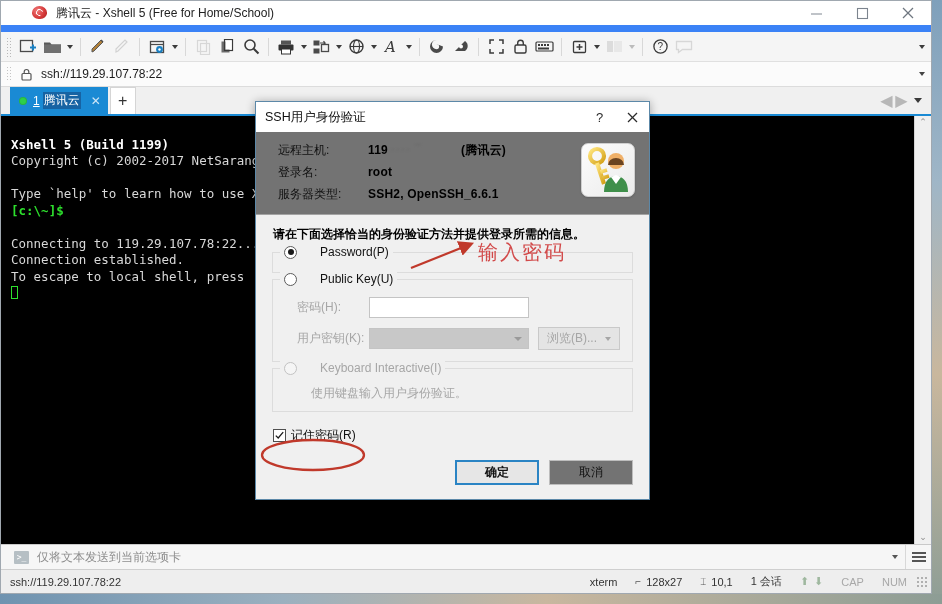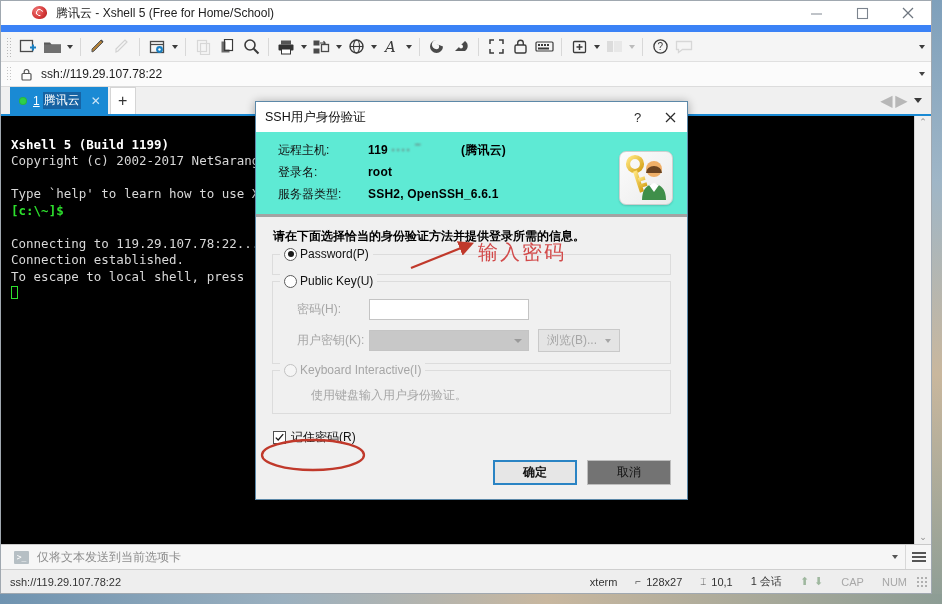--- a/index.html
+++ b/index.html
@@ -257,21 +257,21 @@
   #sb-grip {
     width: 12px; height: 12px; margin-right: 3px;
     background-image: radial-gradient(#b0b0b0 36%, transparent 38%);
     background-size: 4px 4px;
   }
 
   
   #ssh-dialog {
     position: absolute;
     left: 255px; top: 101px;
-    width: 433px; height: 399px;
+    width: 395px; height: 399px;
     background: #f0f0f0;
     border: 1px solid #5c88a8;
     box-shadow: 0 1px 9px rgba(0,0,0,.33);
     display: flex; flex-direction: column;
     font-size: 12px; color: #111;
     z-index: 40;
   }
   #dlg-titlebar {
     height: 30px; flex: 0 0 auto;
     background: #ffffff;
@@ -285,27 +285,26 @@
     color: #2b2b2b; font-size: 13px;
   }
   #dlg-body {
     flex: 1 1 auto;
     display: flex; flex-direction: column;
     background: #f0f0f0;
   }
 
   
   #dlg-info {
-    background: #5eead4;
+    background: #737373;
     padding: 7px 0 9px 0;
     display: flex;
-    border-bottom: 3px solid #a3a3a3;
+    border-bottom: 1px solid #a3a3a3;
     flex: 0 0 auto;
     position: relative;
-    align-items: flex-end;
   }
   #info-rows { flex: 1 1 auto; margin-left: 22px; }
   .info-row { display: flex; height: 22px; align-items: center; }
   .info-label { width: 90px; color: #111; }
   .info-value { font-weight: bold; color: #000; letter-spacing: .2px; }
   .info-value .blur {
     display: inline-block; width: 66px; color: #6b6b6b;
     filter: blur(1.1px); letter-spacing: 1px; font-weight: bold;
   }
   #key-icon {
@@ -327,21 +326,21 @@
     border: 1px solid #dcdcdc;
     background: #f0f0f0;
     padding: 8px 10px 11px 10px;
     position: relative;
     flex: 0 0 auto;
   }
   .auth-group.compact { padding-bottom: 9px; }
   .radio-row {
     position: absolute; top: -8px; left: 7px;
     background: #f0f0f0; padding: 0 4px;
-    display: flex; align-items: center; gap: 3px;
+    display: flex; align-items: center; gap: 23px;
   }
   .radio {
     width: 13px; height: 13px; border-radius: 50%;
     border: 1px solid #5b5b5b; background: #fff;
     display: flex; align-items: center; justify-content: center;
     flex: 0 0 auto;
   }
   .radio.checked::after {
     content: ""; width: 6px; height: 6px; border-radius: 50%; background: #1a1a1a;
   }

